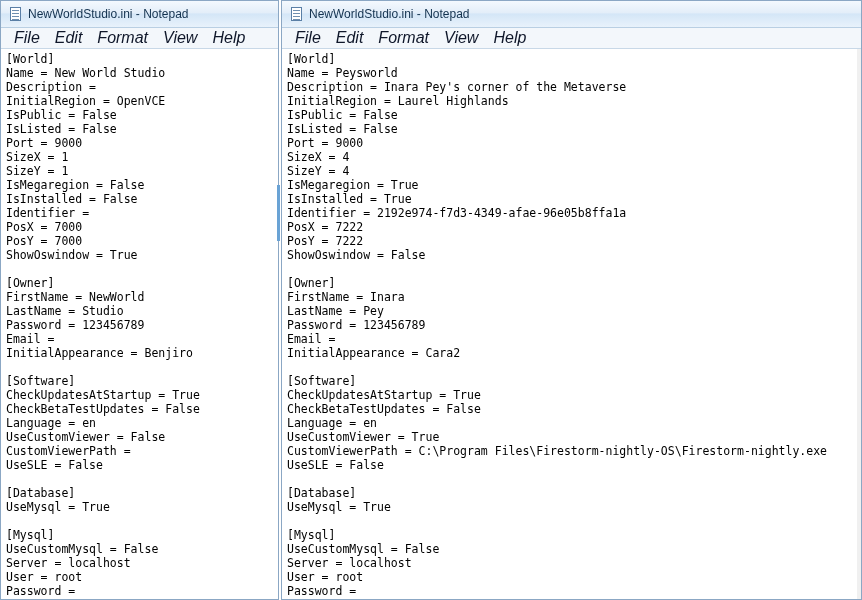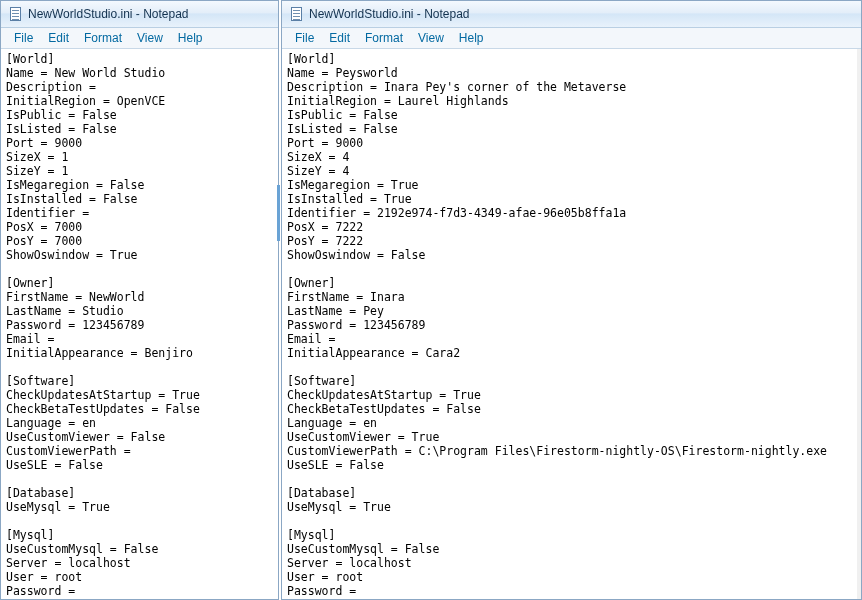--- a/index.html
+++ b/index.html
@@ -77,24 +77,25 @@
     height: 21px;
     background: #f3f7fb;
     border-bottom: 1px solid #c8d8e7;
     display: flex;
     align-items: center;
     padding-left: 6px;
     box-sizing: border-box;
     flex: 0 0 auto;
   }
   .menu-item {
-    font-size: 12px;
-    color: #0369a1;
+    font-size: 16px;
+    color: #0f172a;
     padding: 1px 8px 2px 7px;
     white-space: nowrap;
+    font-style: italic;
   }
 
   .client {
     flex: 1 1 auto;
     background: #ffffff;
     position: relative;
     overflow: hidden;
     display: flex;
   }
   .text-area {

